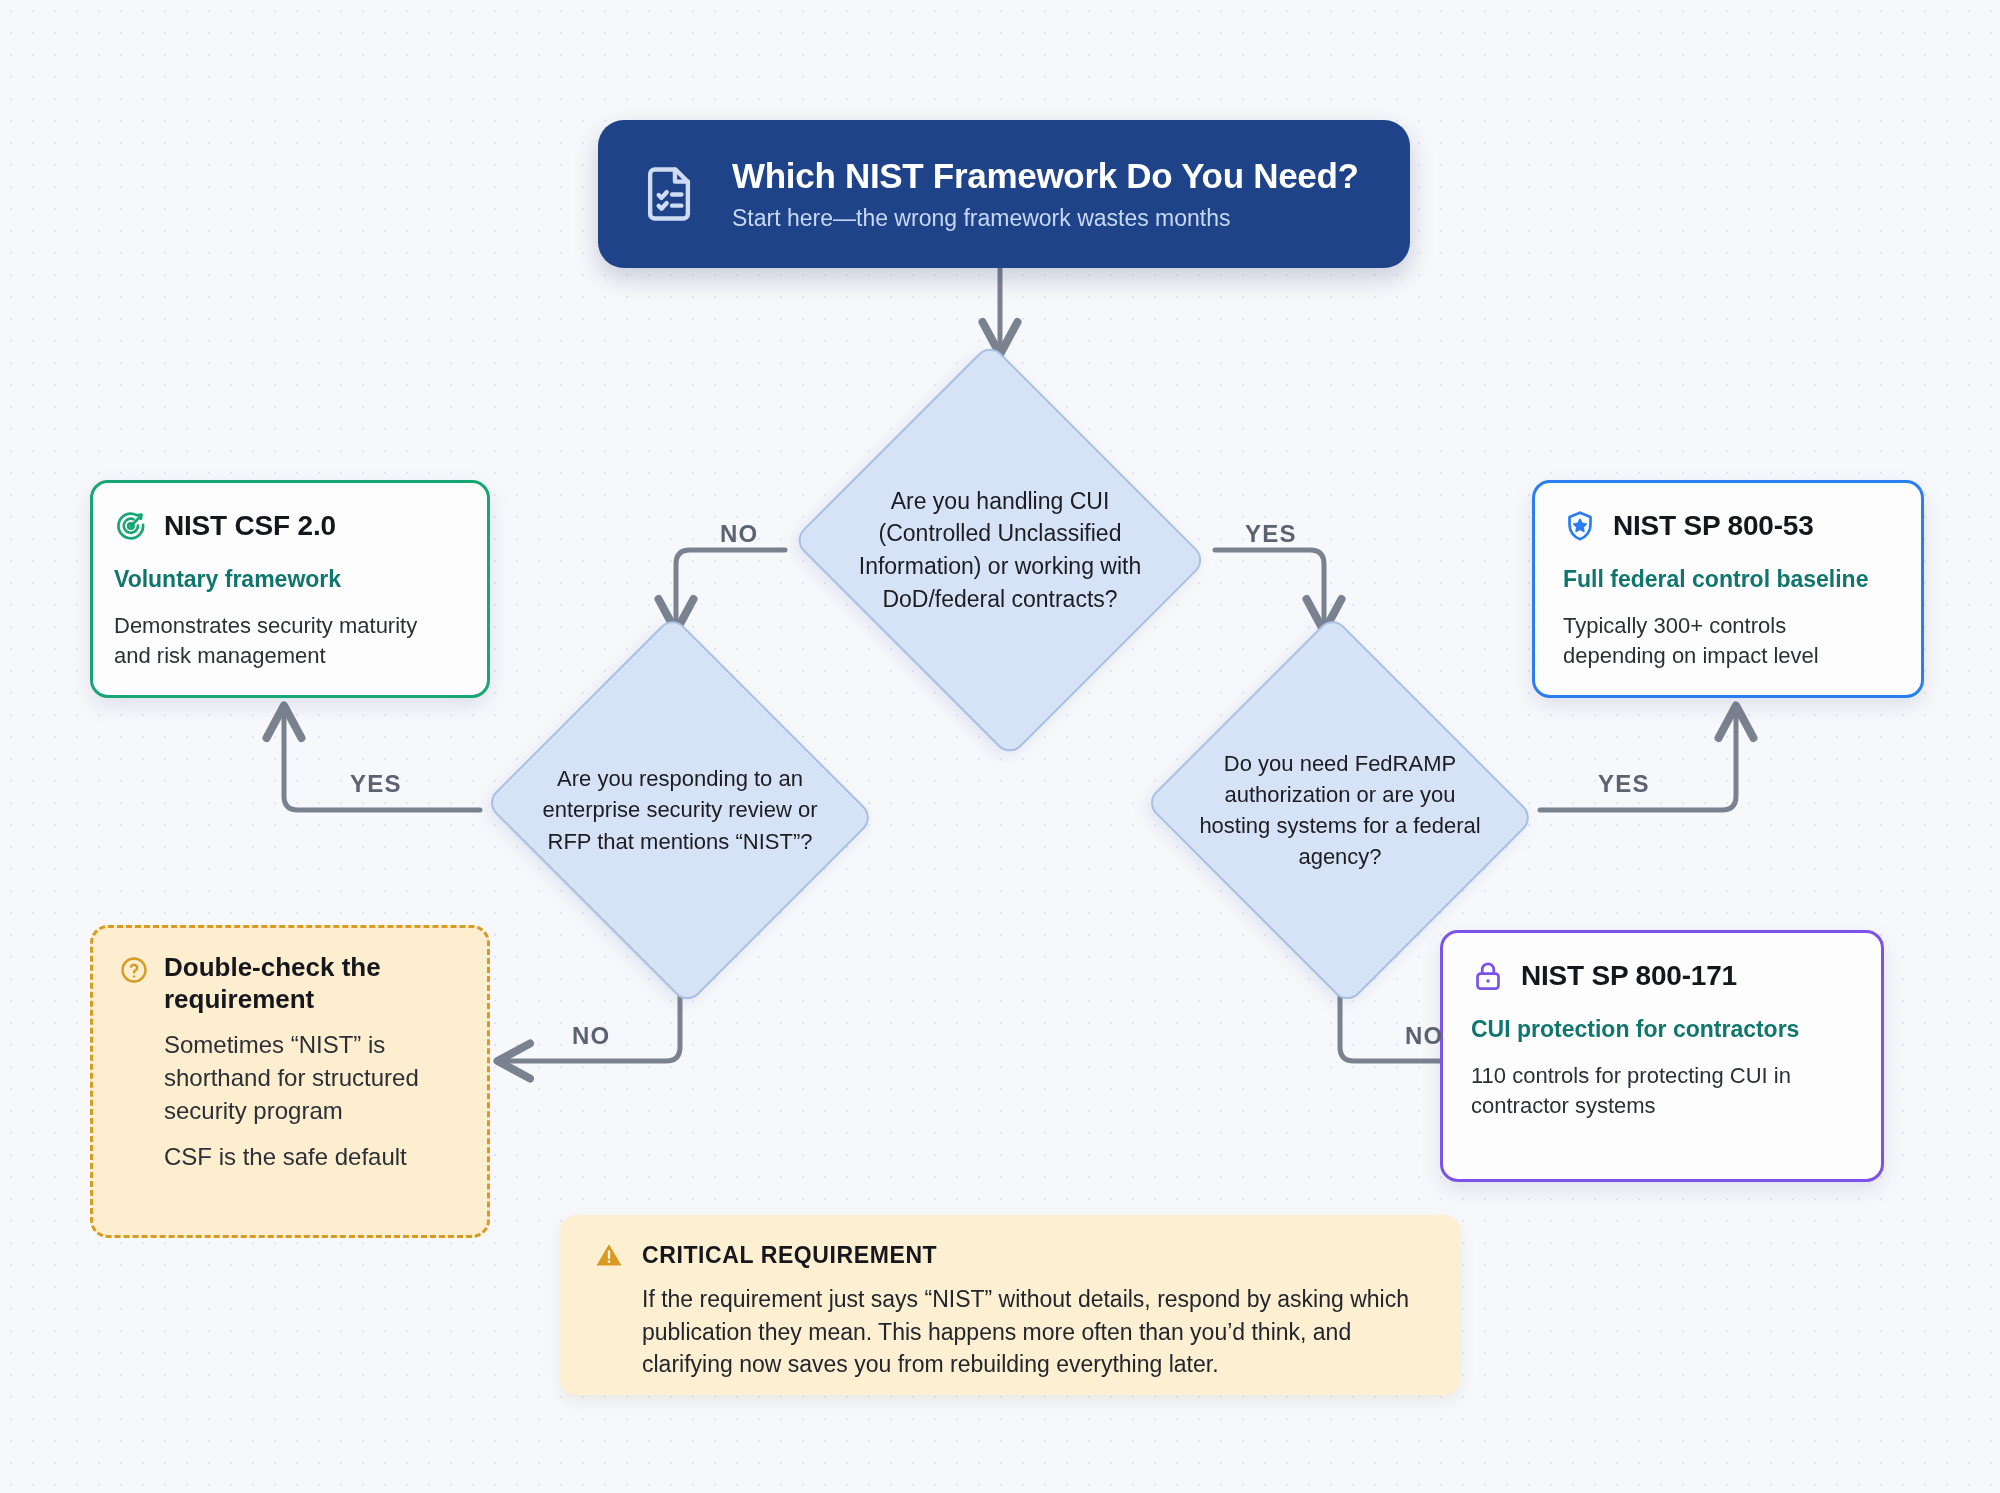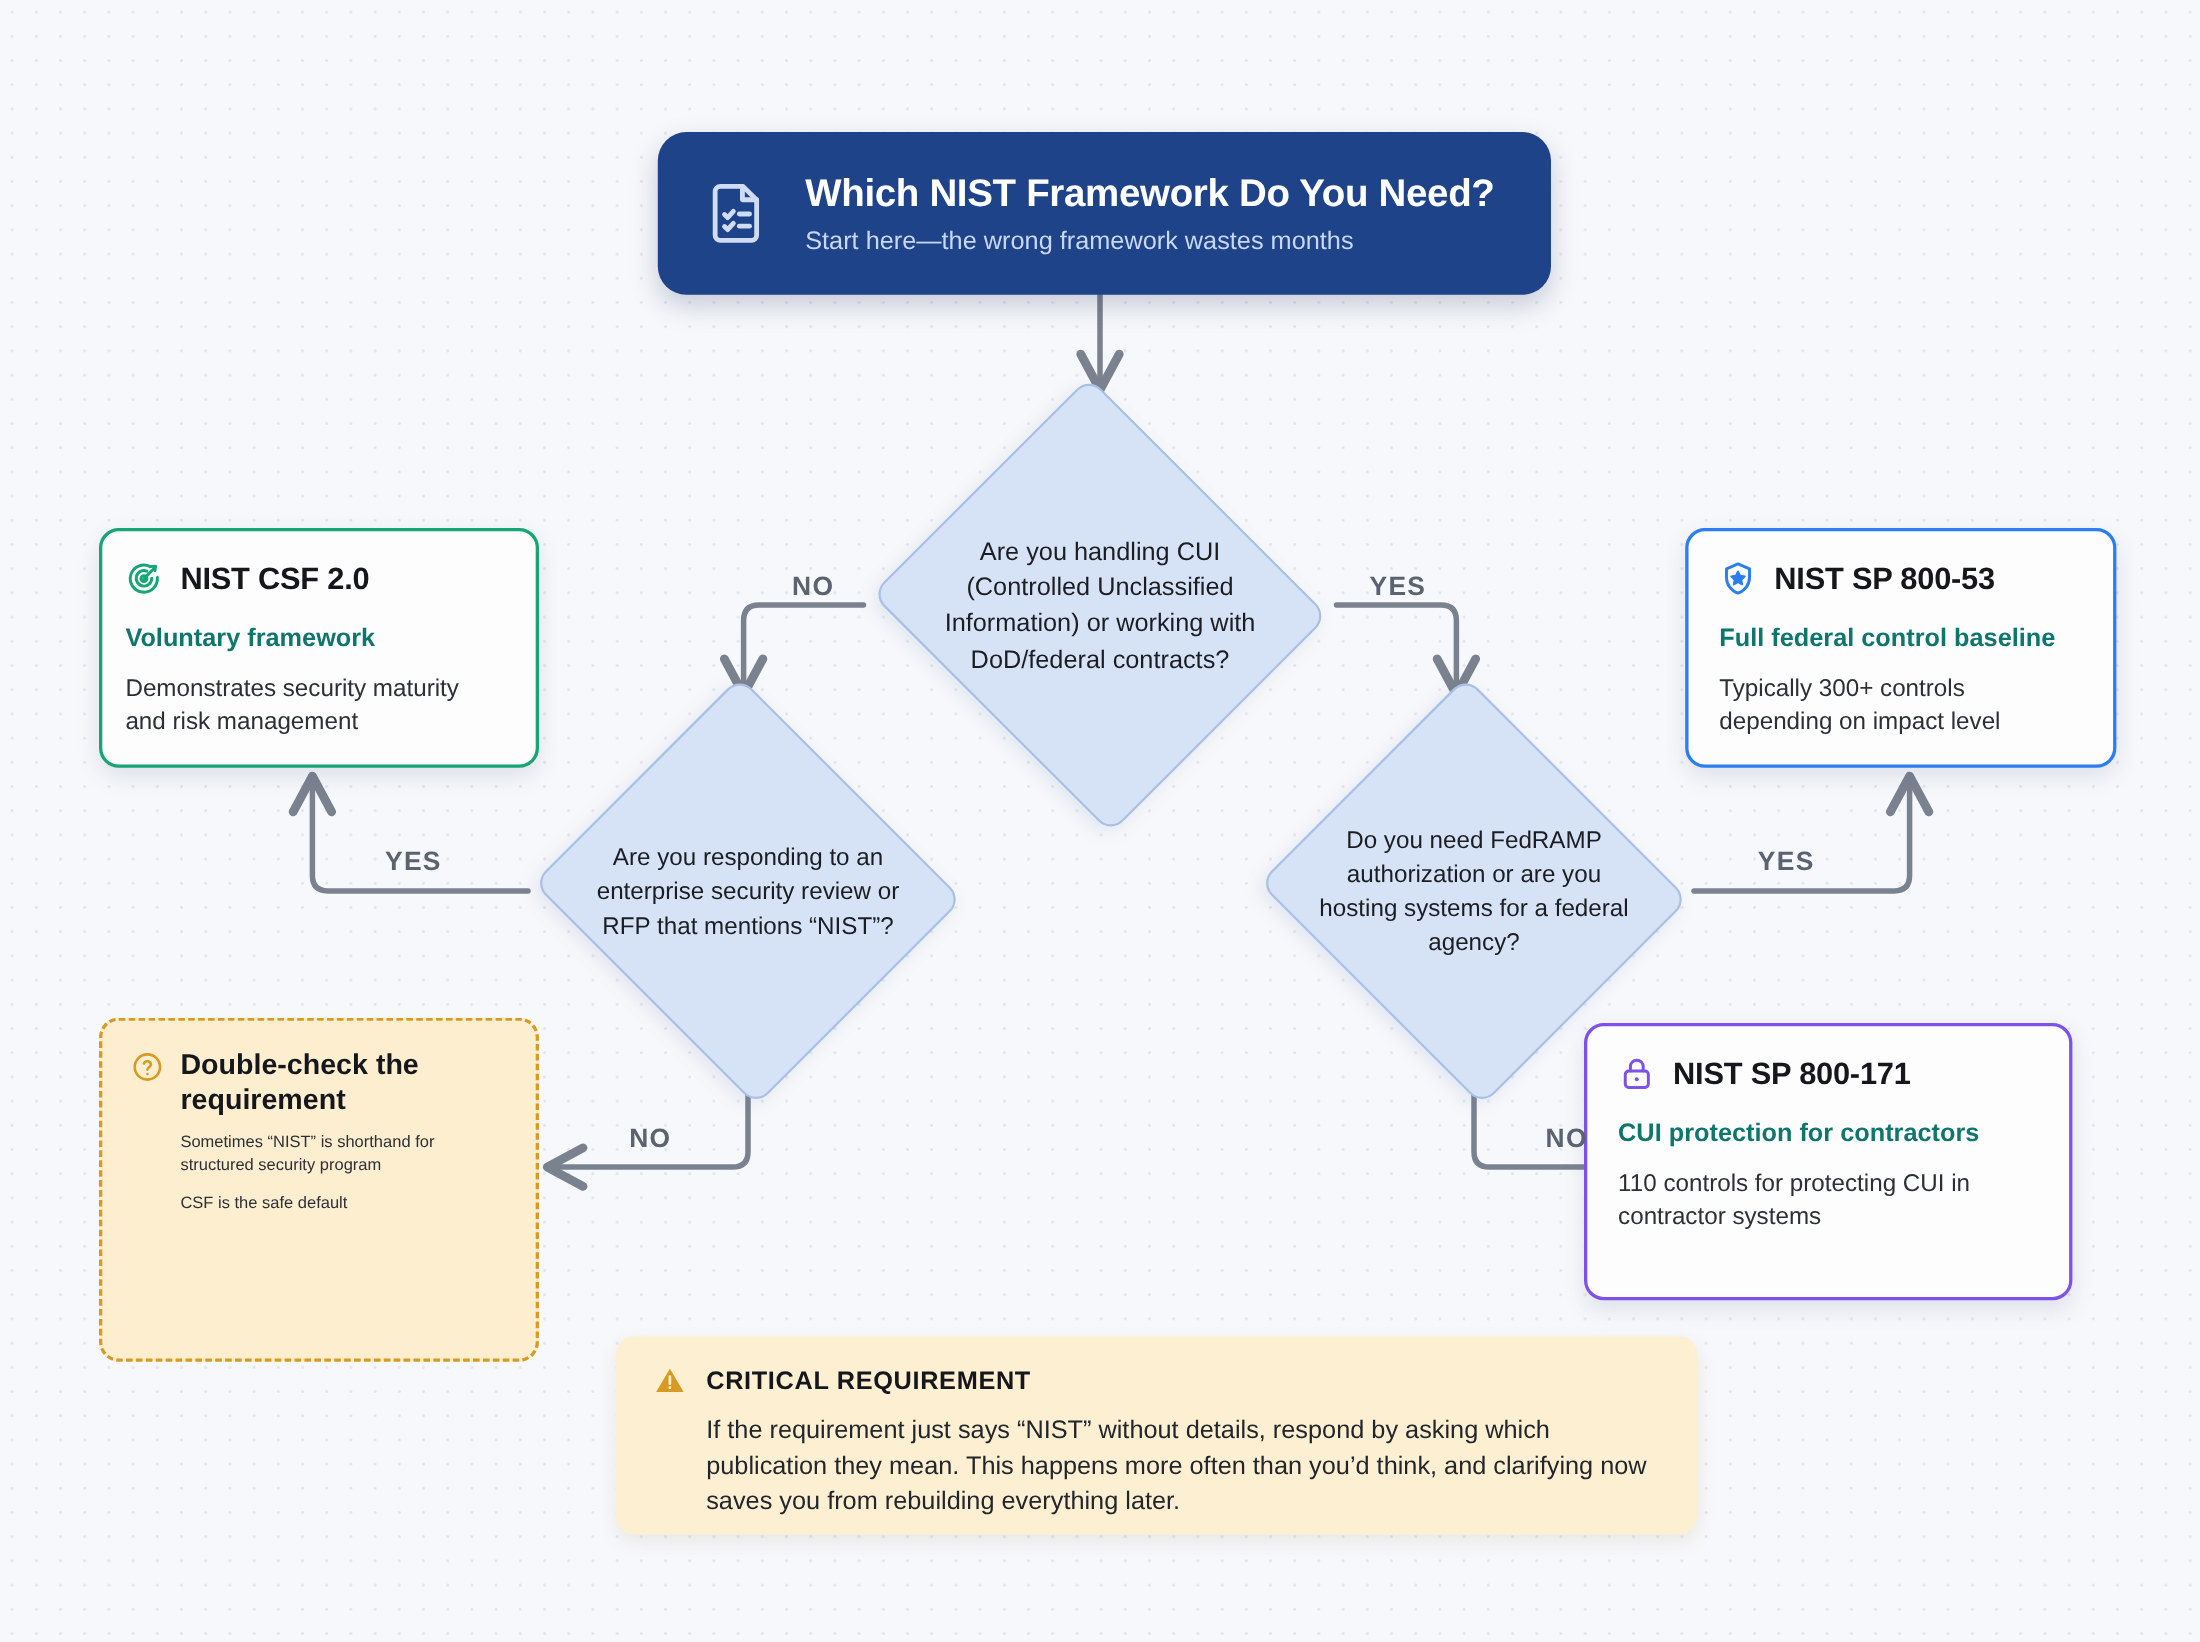--- a/index.html
+++ b/index.html
@@ -166,33 +166,33 @@
     margin-bottom: 14px;
   }
   #note-doublecheck .nb-icon { width: 30px; height: 30px; flex: 0 0 30px; margin-top: 3px; }
   #note-doublecheck .nb-title {
     font-size: 26px;
     font-weight: bold;
     color: #15171c;
     line-height: 1.22;
   }
   #note-doublecheck .nb-body {
-    font-size: 15px;
+    font-size: 24px;
     color: #2c2f36;
     line-height: 1.36;
     margin-left: 45px;
     margin-bottom: 14px;
   }
   #note-doublecheck .nb-body:last-child { margin-bottom: 0; }
 
   
   #banner-critical {
     position: absolute;
     left: 560px; top: 1215px;
-    width: 983px; height: 180px;
+    width: 900px; height: 180px;
     background: #fcefd2;
     border-radius: 16px;
     box-sizing: border-box;
     padding: 26px 34px;
     box-shadow: 0 6px 16px rgba(120,100,40,0.10);
   }
   #banner-critical .b-head {
     display: flex;
     align-items: center;
     gap: 18px;

